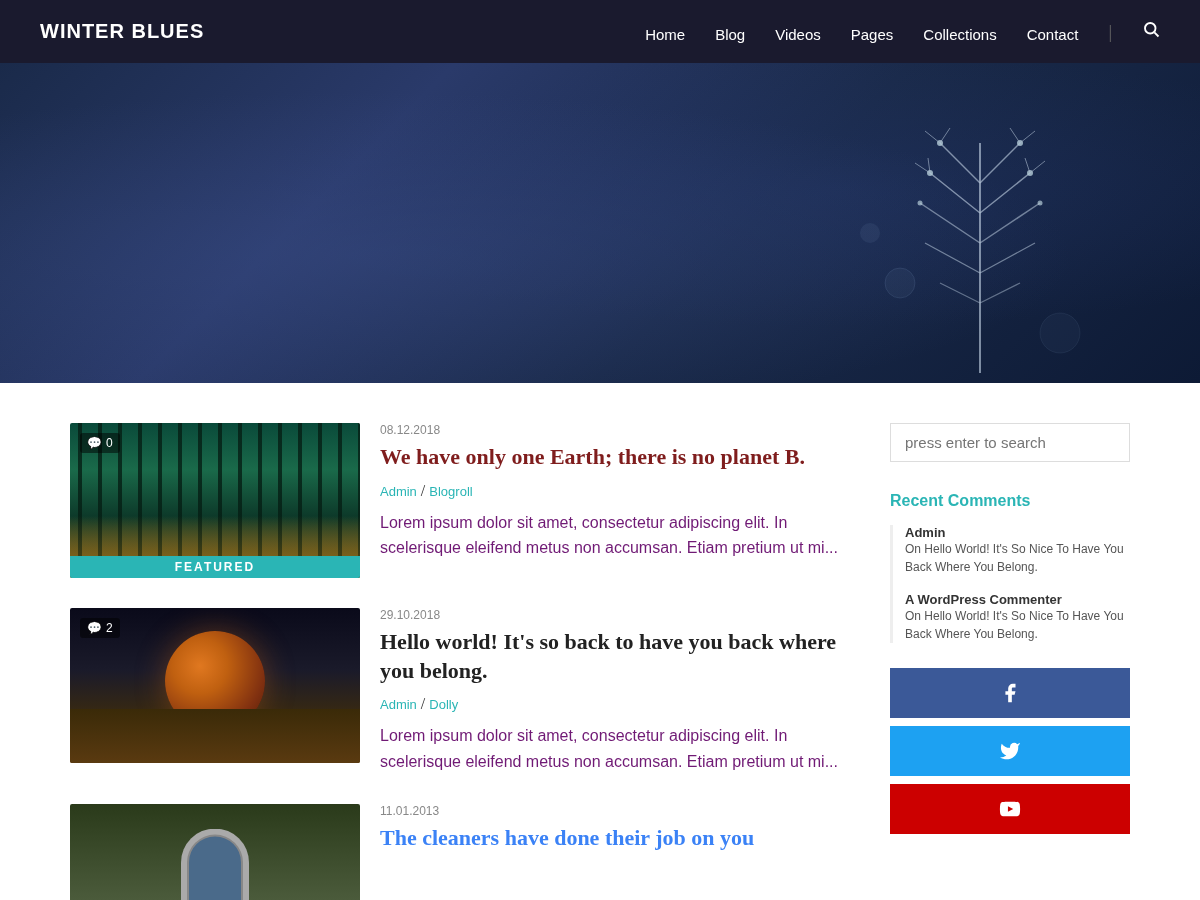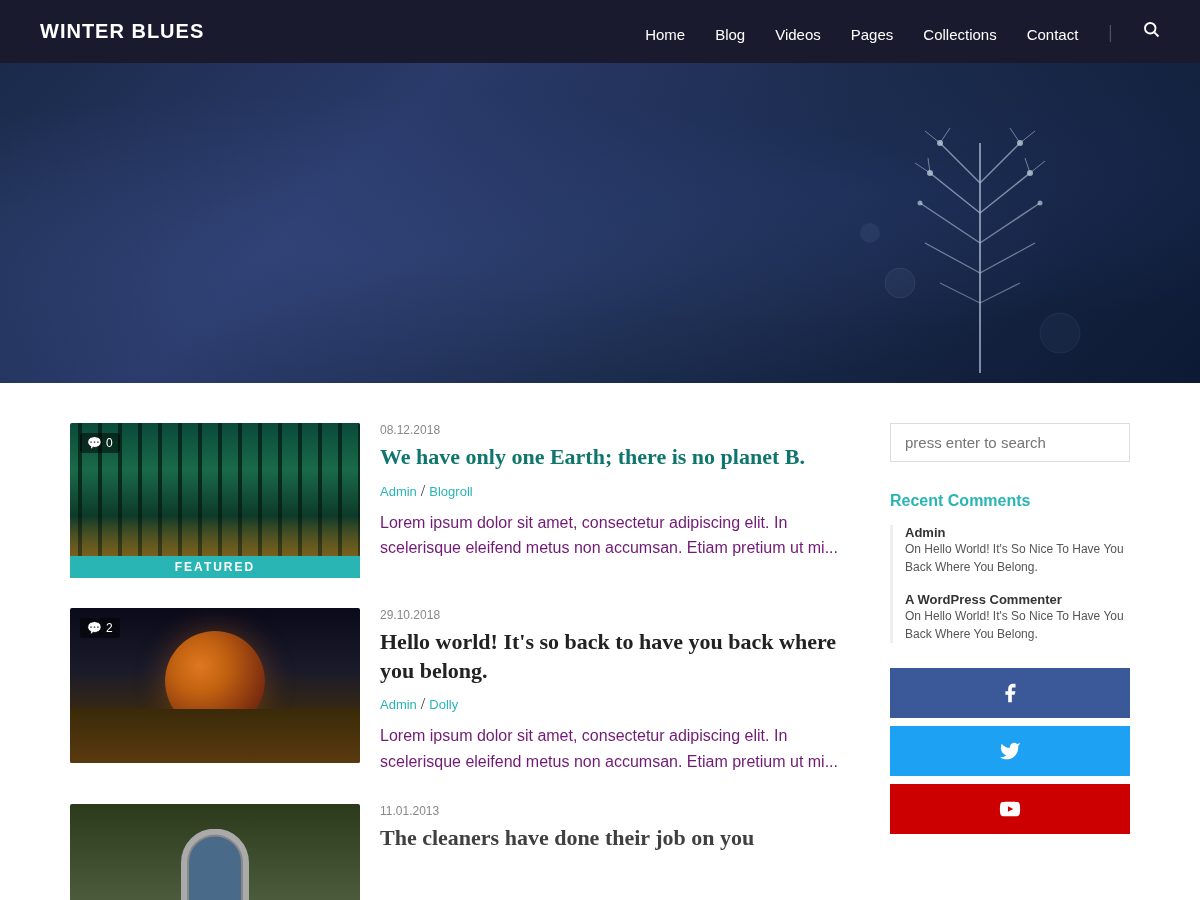--- a/index.html
+++ b/index.html
@@ -370,21 +370,21 @@
         <div class="thumb-forest"></div>
         <div class="comment-badge">
           <span>💬</span>
           <span>0</span>
         </div>
         <div class="featured-badge">FEATURED</div>
       </div>
       <div class="post-content">
         <div class="post-date">08.12.2018</div>
         <h2 class="post-title">
-          <a href="#" style="color:#0f766e;text-decoration:none;margin-top:12px;">We have only one Earth; there is no planet B.</a>
+          <a href="#" style="color:#7f1d1d;text-decoration:none;margin-top:12px;">We have only one Earth; there is no planet B.</a>
         </h2>
         <div class="post-meta">
           <a href="#">Admin</a>
           <span> / </span>
           <a href="#">Blogroll</a>
         </div>
         <p class="post-excerpt">Lorem ipsum dolor sit amet, consectetur adipiscing elit. In scelerisque eleifend metus non accumsan. Etiam pretium ut mi...</p>
       </div>
     </article>
 
@@ -415,21 +415,21 @@
 
     <article class="post-item">
       <div class="post-thumbnail">
         <div class="thumb-door">
           <div class="door-arch"></div>
         </div>
       </div>
       <div class="post-content">
         <div class="post-date">11.01.2013</div>
         <h2 class="post-title">
-          <a href="#" style="color:#404040;text-decoration:none;">The cleaners have done their job on you</a>
+          <a href="#" style="color:#3b82f6;text-decoration:none;">The cleaners have done their job on you</a>
         </h2>
       </div>
     </article>
 
   </section>
 
   <aside class="sidebar">
     <input type="text" class="search-box" placeholder="press enter to search" style="">
 
     <h3 class="widget-title">Recent Comments</h3>

